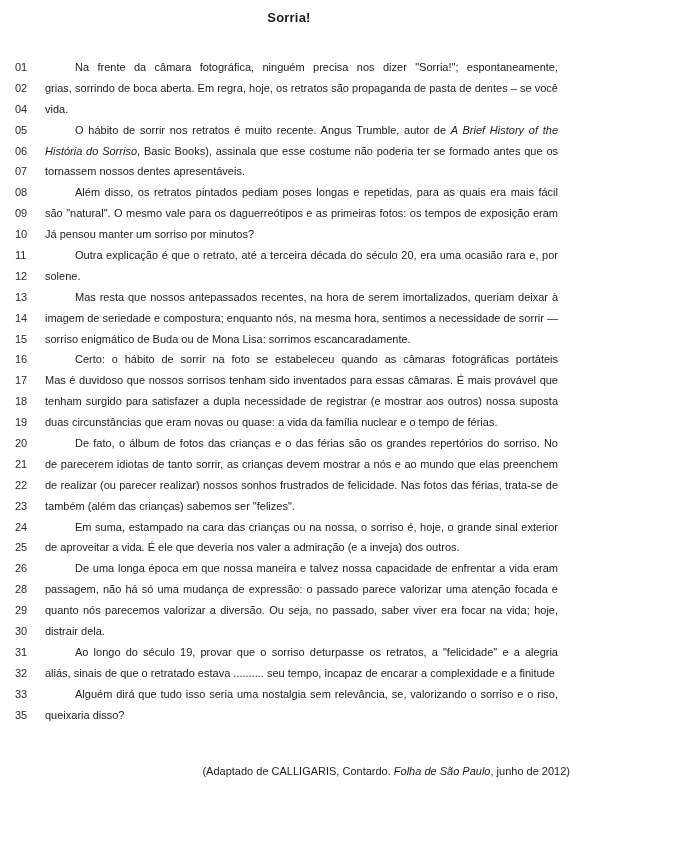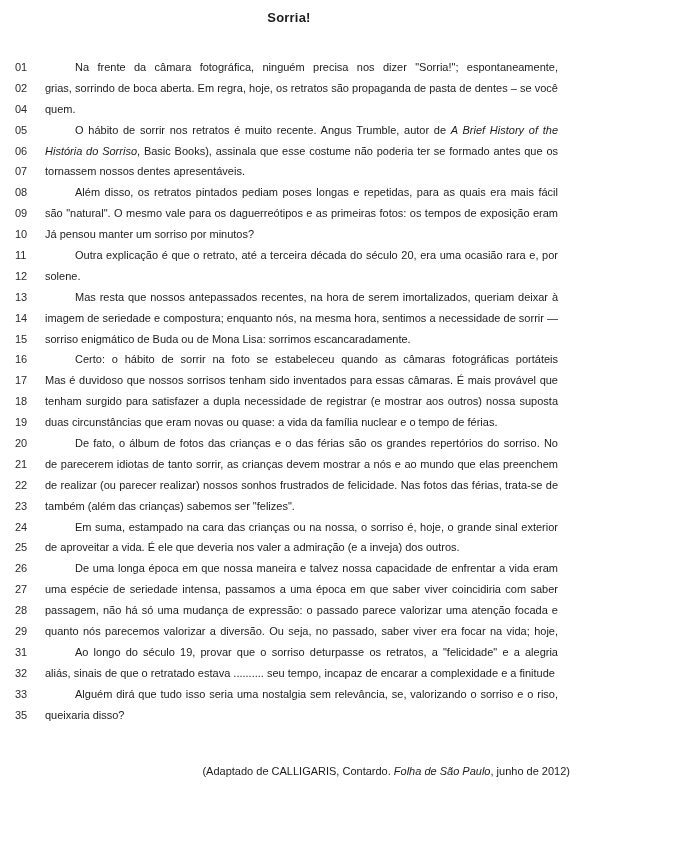--- a/index.html
+++ b/index.html
@@ -61,21 +61,21 @@
       <div class="line just ind">
         <span class="num">01</span>
         <div class="txt"><span>Na frente da câmara fotográfica, ninguém precisa nos dizer "Sorria!"; espontaneamente, simulamos grandes ale-</span></div>
       </div>
       <div class="line just">
         <span class="num">02</span>
         <div class="txt"><span>grias, sorrindo de boca aberta. Em regra, hoje, os retratos são propaganda de pasta de dentes – se você não acredita,</span></div>
       </div>
       <div class="line">
         <span class="num">04</span>
-        <div class="txt"><span>quem.</span></div>
+        <div class="txt"><span>vida.</span></div>
       </div>
       <div class="line just ind">
         <span class="num">05</span>
         <div class="txt"><span>O hábito de sorrir nos retratos é muito recente. Angus Trumble, autor de </span><span class="it">A Brief History of the Smile (Uma Breve</span></div>
       </div>
       <div class="line just">
         <span class="num">06</span>
         <div class="txt"><span class="it">História do Sorriso</span><span>, Basic Books), assinala que esse costume não poderia ter se formado antes que os dentistas</span></div>
       </div>
       <div class="line">
@@ -152,30 +152,30 @@
       </div>
       <div class="line">
         <span class="num">25</span>
         <div class="txt"><span>de aproveitar a vida. É ele que deveria nos valer a admiração (e a inveja) dos outros.</span></div>
       </div>
       <div class="line just ind">
         <span class="num">26</span>
         <div class="txt"><span>De uma longa época em que nossa maneira e talvez nossa capacidade de enfrentar a vida eram resumidas por</span></div>
       </div>
       <div class="line just">
-        <span class="num">27</span>
-        <div class="txt"><span>uma espécie de seriedade intensa, passamos a uma época em que saber viver coincidiria com saber sorrir e rir. Nessa</span></div>
-      </div>
-      <div class="line just">
         <span class="num">28</span>
         <div class="txt"><span>passagem, não há só uma mudança de expressão: o passado parece valorizar uma atenção focada e reflexiva, en-</span></div>
       </div>
       <div class="line just">
         <span class="num">29</span>
         <div class="txt"><span>quanto nós parecemos valorizar a diversão. Ou seja, no passado, saber viver era focar na vida; hoje, saber viver é se</span></div>
+      </div>
+      <div class="line">
+        <span class="num">30</span>
+        <div class="txt"><span>distrair dela.</span></div>
       </div>
       <div class="line just ind">
         <span class="num">31</span>
         <div class="txt"><span>Ao longo do século 19, provar que o sorriso deturpasse os retratos, a "felicidade" e a alegria excessivas eram,</span></div>
       </div>
       <div class="line">
         <span class="num">32</span>
         <div class="txt"><span>aliás, sinais de que o retratado estava .......... seu tempo, incapaz de encarar a complexidade e a finitude da vida.</span></div>
       </div>
       <div class="line just ind">

